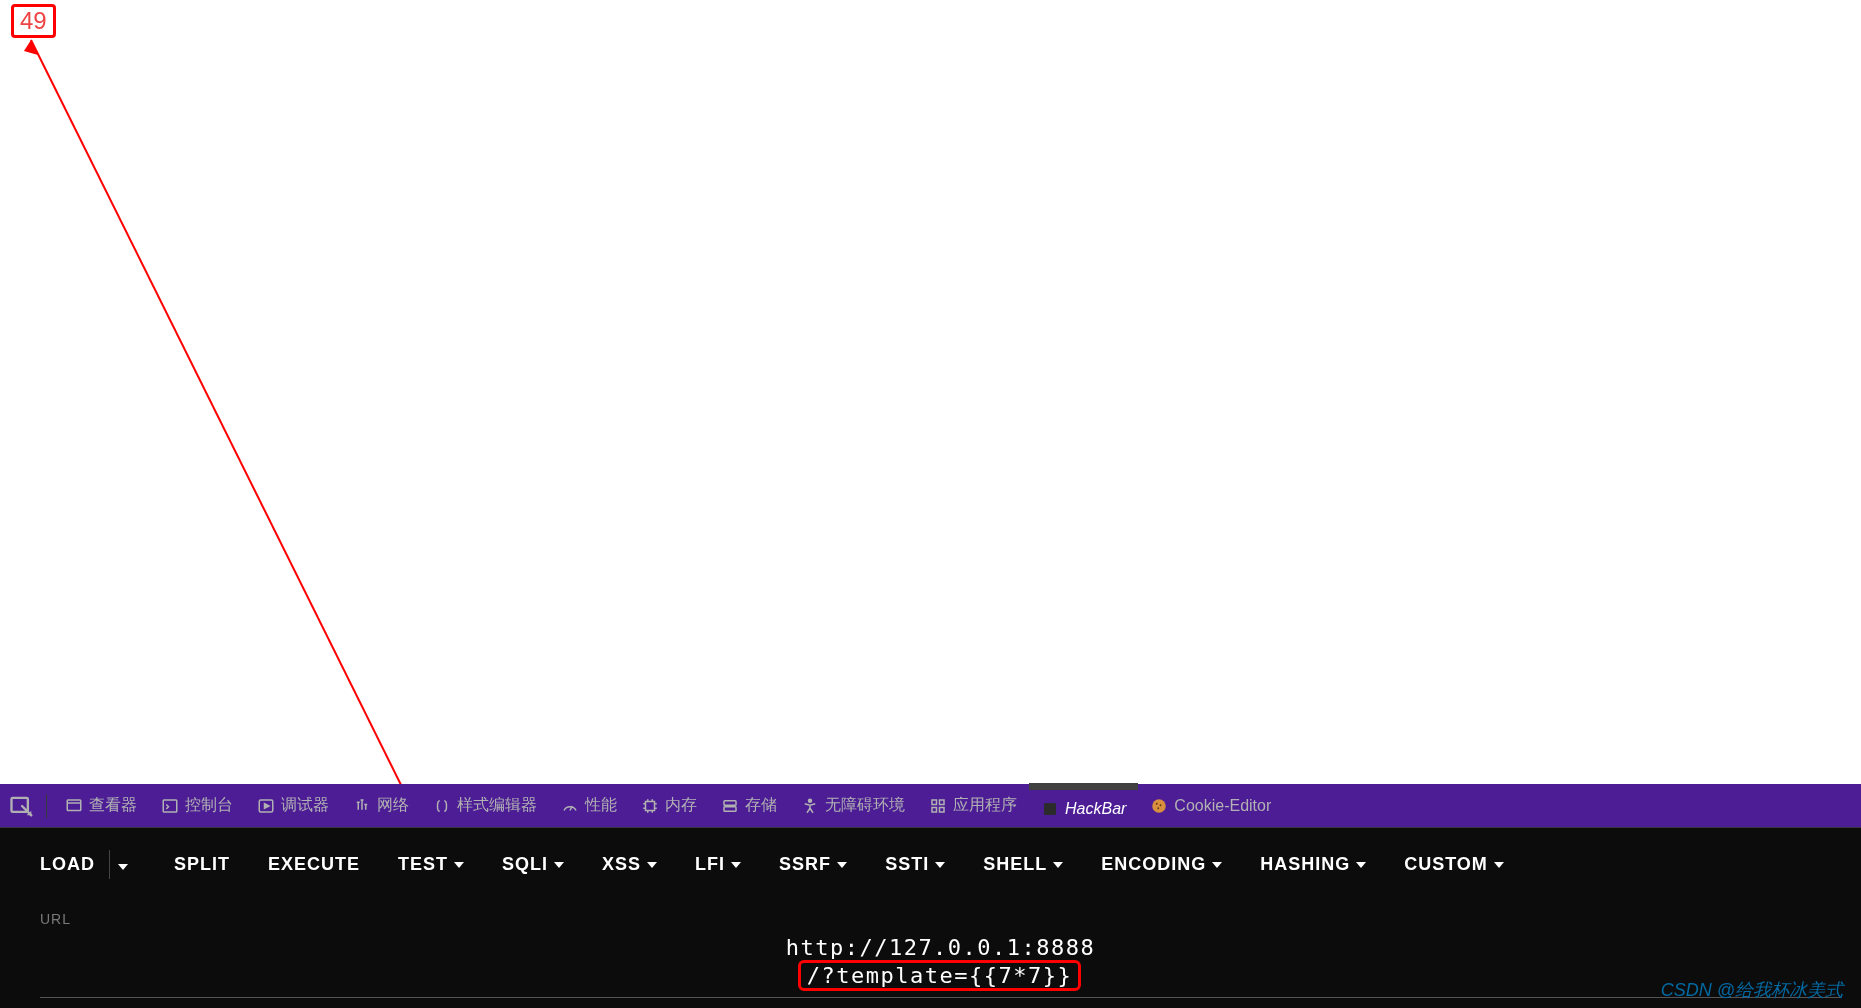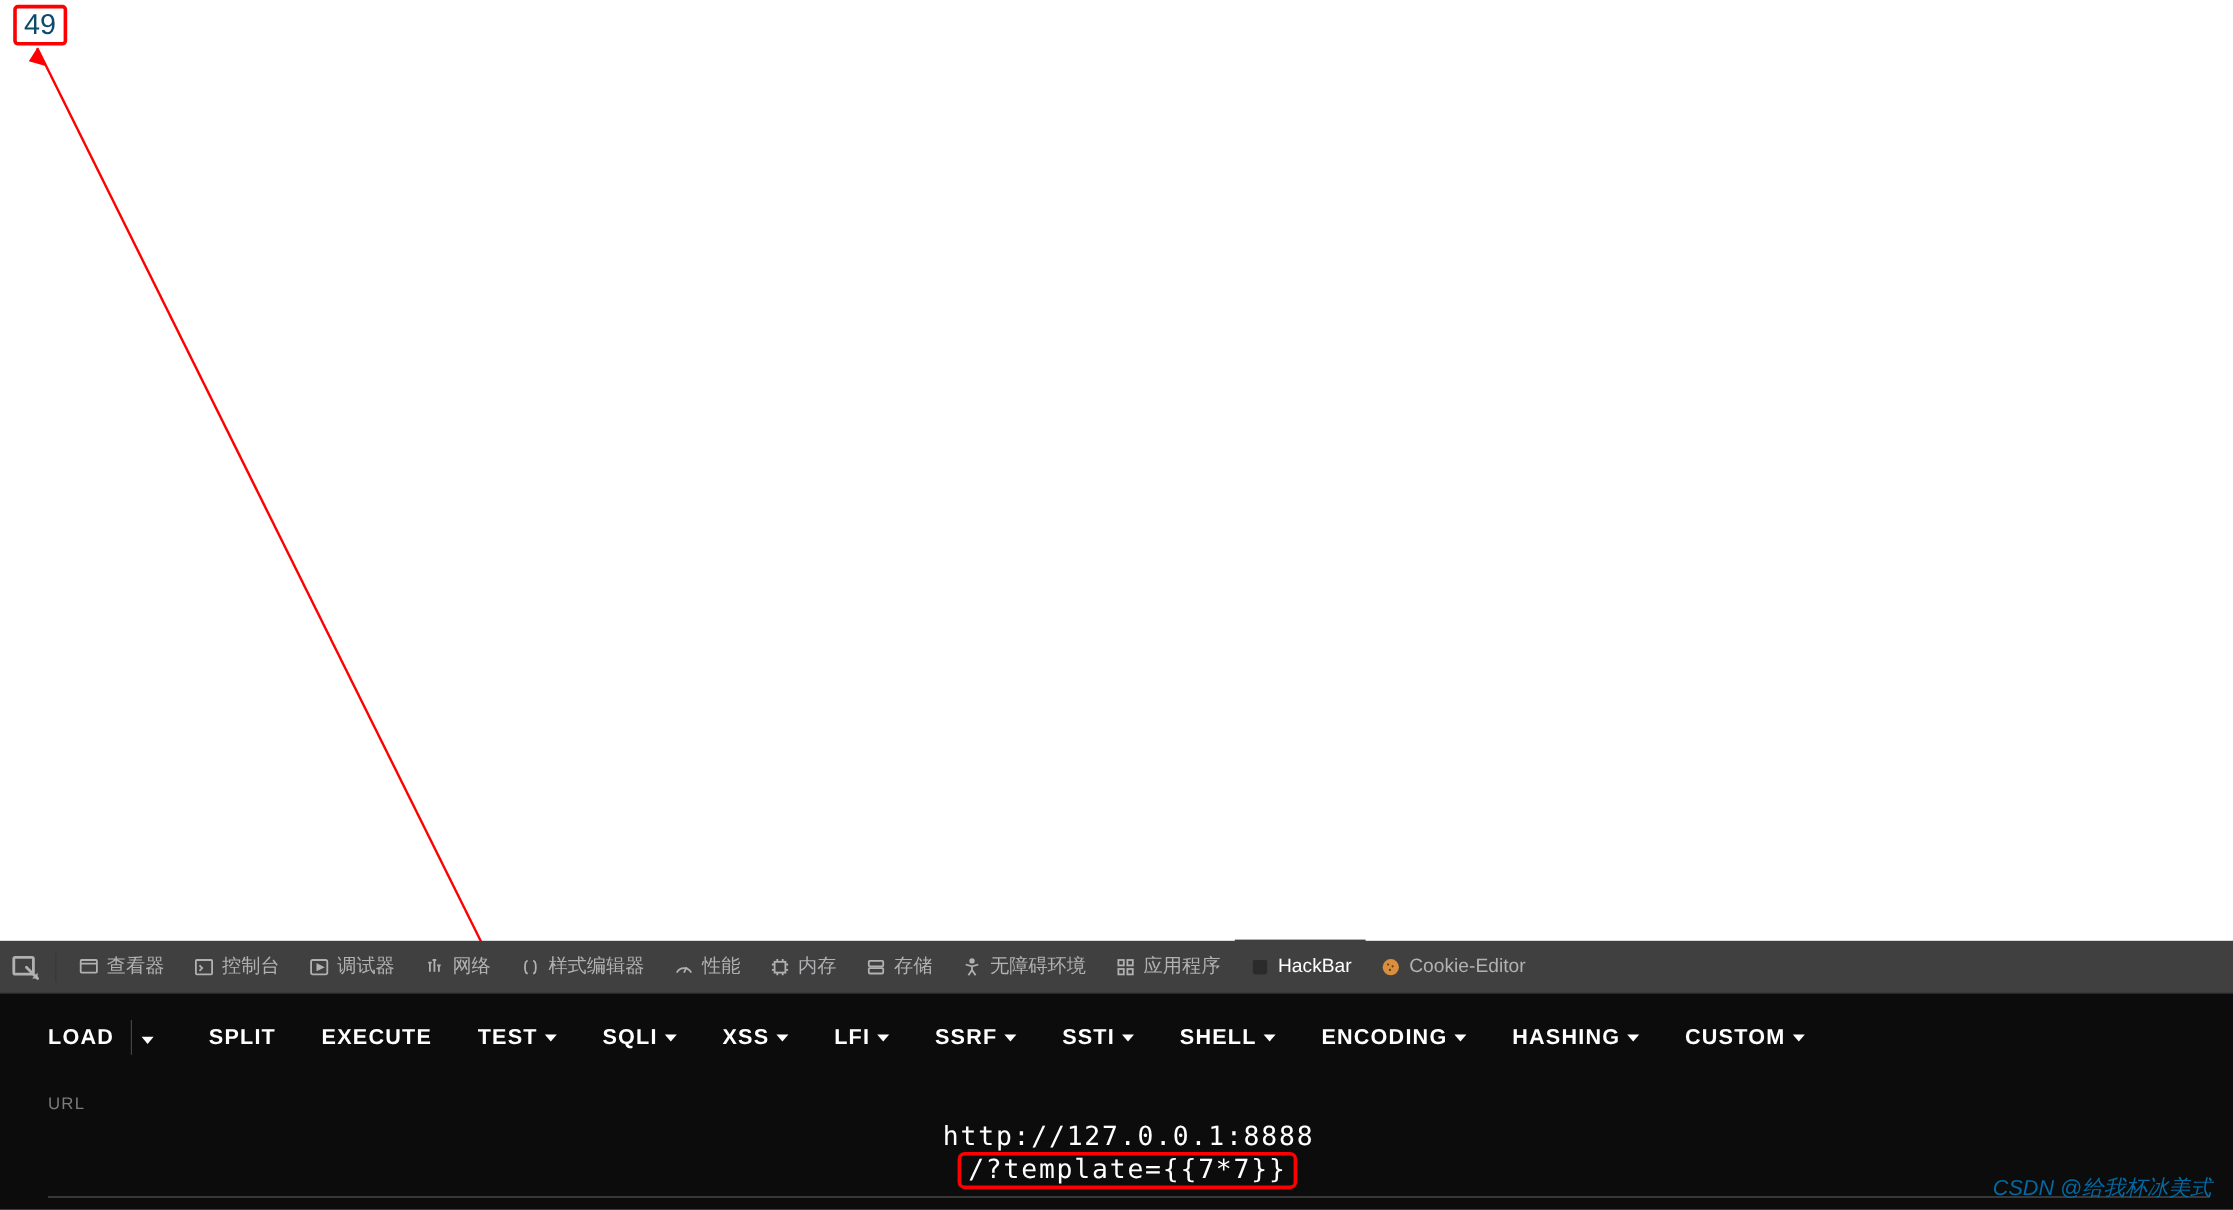--- a/index.html
+++ b/index.html
@@ -21,38 +21,38 @@
       position: relative;
     }
     .result-box {
       position: absolute;
       top: 4px;
       left: 11px;
       border: 3px solid #ff0000;
       border-radius: 4px;
       padding: 0 6px;
       font-size: 24px;
-      color: #0c4a6e;
+      color: #ef4444;
       line-height: 28px;
       text-align: right;
     }
     .annotation-arrow {
       position: absolute;
       top: 0;
       left: 0;
       width: 800px;
       height: 1008px;
       pointer-events: none;
     }
     .devtools {
       position: absolute;
       bottom: 0;
       left: 0;
       right: 0;
-      background: #404040;
+      background: #4c1d95;
       color: #b1b1b3;
     }
     .devtools-tabs {
       display: flex;
       align-items: center;
       height: 44px;
       border-bottom: 1px solid #38383d;
       padding: 0 4px;
       font-size: 16px;
     }
@@ -80,22 +80,23 @@
       align-items: center;
       gap: 6px;
       padding: 0 12px;
       height: 44px;
       cursor: pointer;
       color: #b1b1b3;
       white-space: nowrap;
     }
     .devtools-tab.active {
       color: #ffffff;
-      border-top: 2px solid #404040;
+      border-top: 7px solid #404040;
       margin-top: -1px;
+      font-style: italic;
     }
     .devtools-tab-icon {
       width: 18px;
       height: 18px;
       display: flex;
       align-items: center;
       justify-content: center;
     }
     .devtools-tab-icon svg {
       width: 18px;

